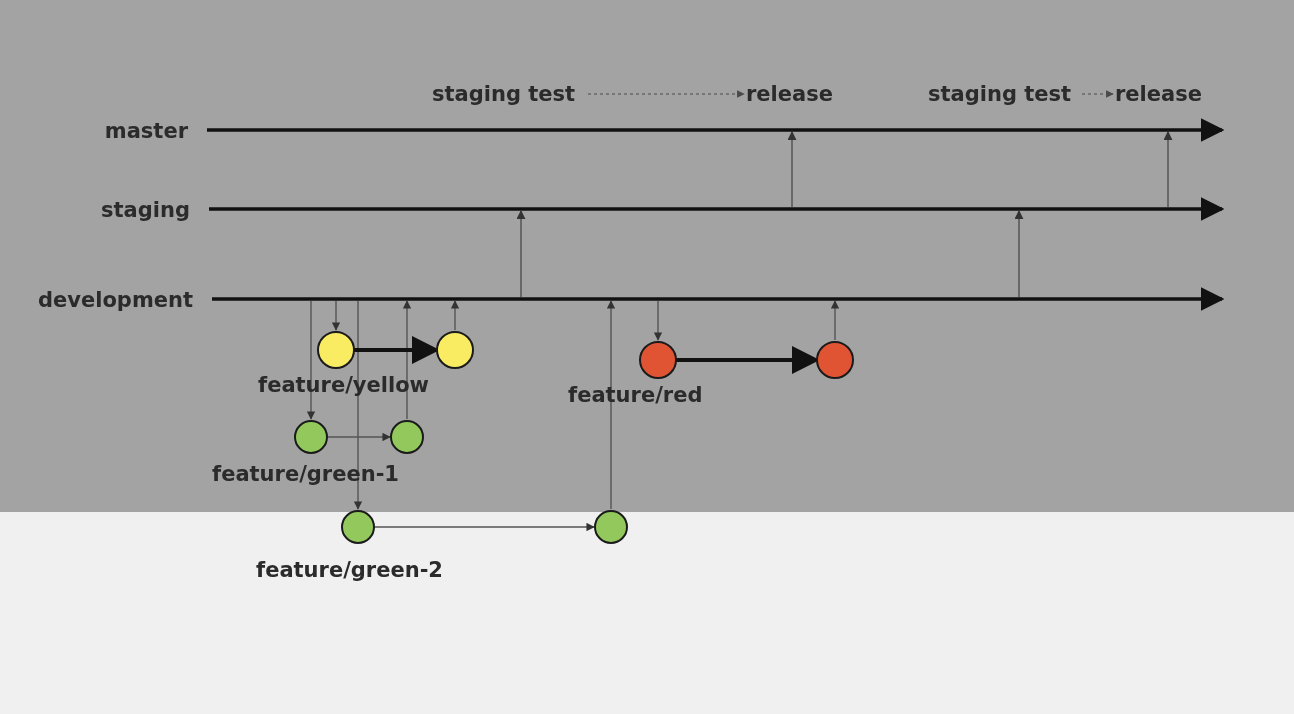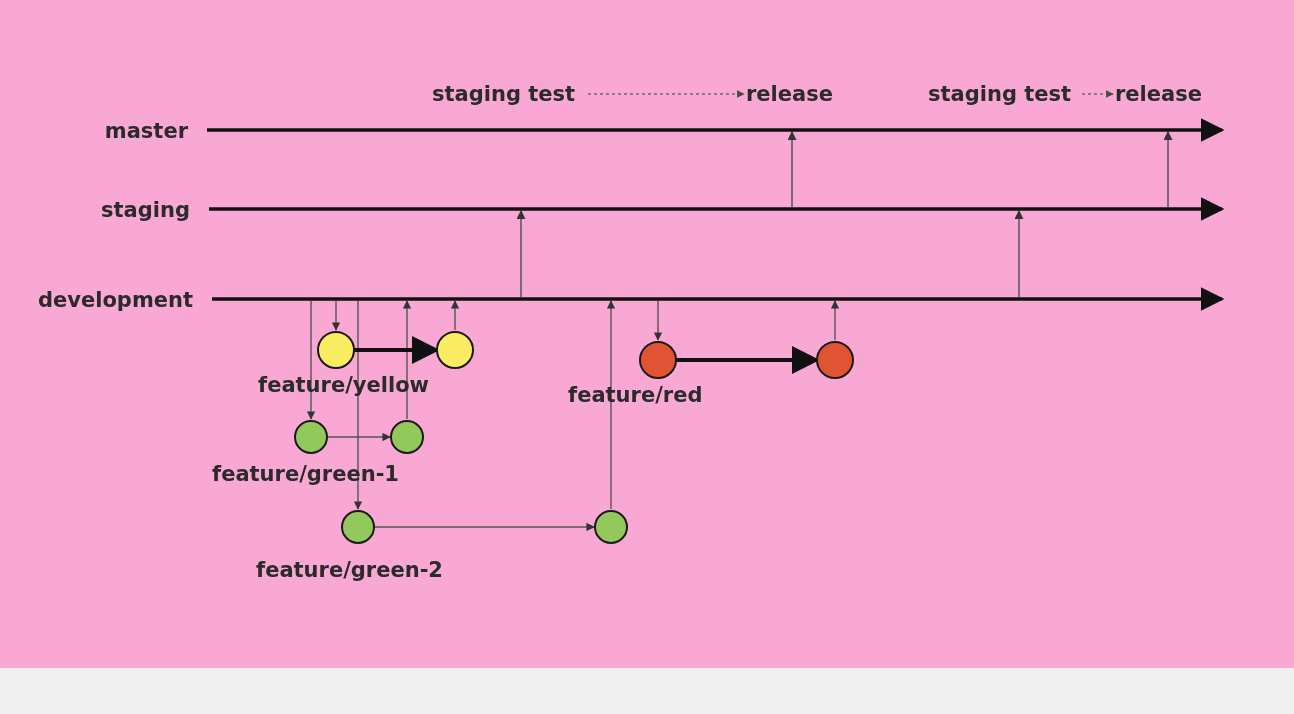--- a/index.html
+++ b/index.html
@@ -9,22 +9,22 @@
   }
   body {
     width: 1294px;
     height: 714px;
     overflow: hidden;
     font-family: "DejaVu Sans", sans-serif;
   }
   #diagram-root {
     position: relative;
     width: 1294px;
-    height: 668px;
-    background: #f9a8d4;
+    height: 512px;
+    background: #a3a3a3;
     text-decoration: underline;
   }
   svg#git-flow-svg {
     display: block;
     width: 1294px;
     height: 714px;
   }
   .branch-label {
     font-family: "DejaVu Sans", sans-serif;
     font-weight: bold;

